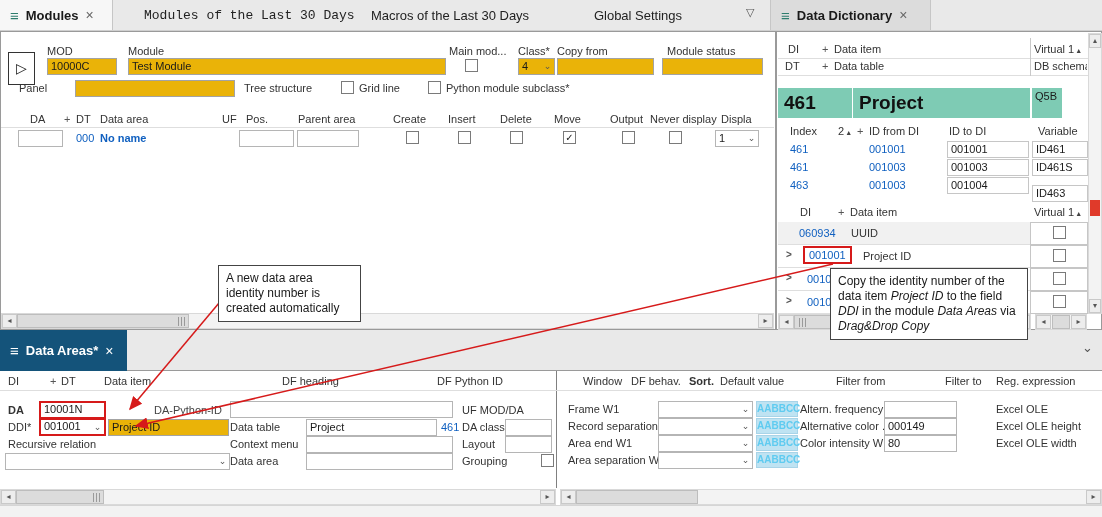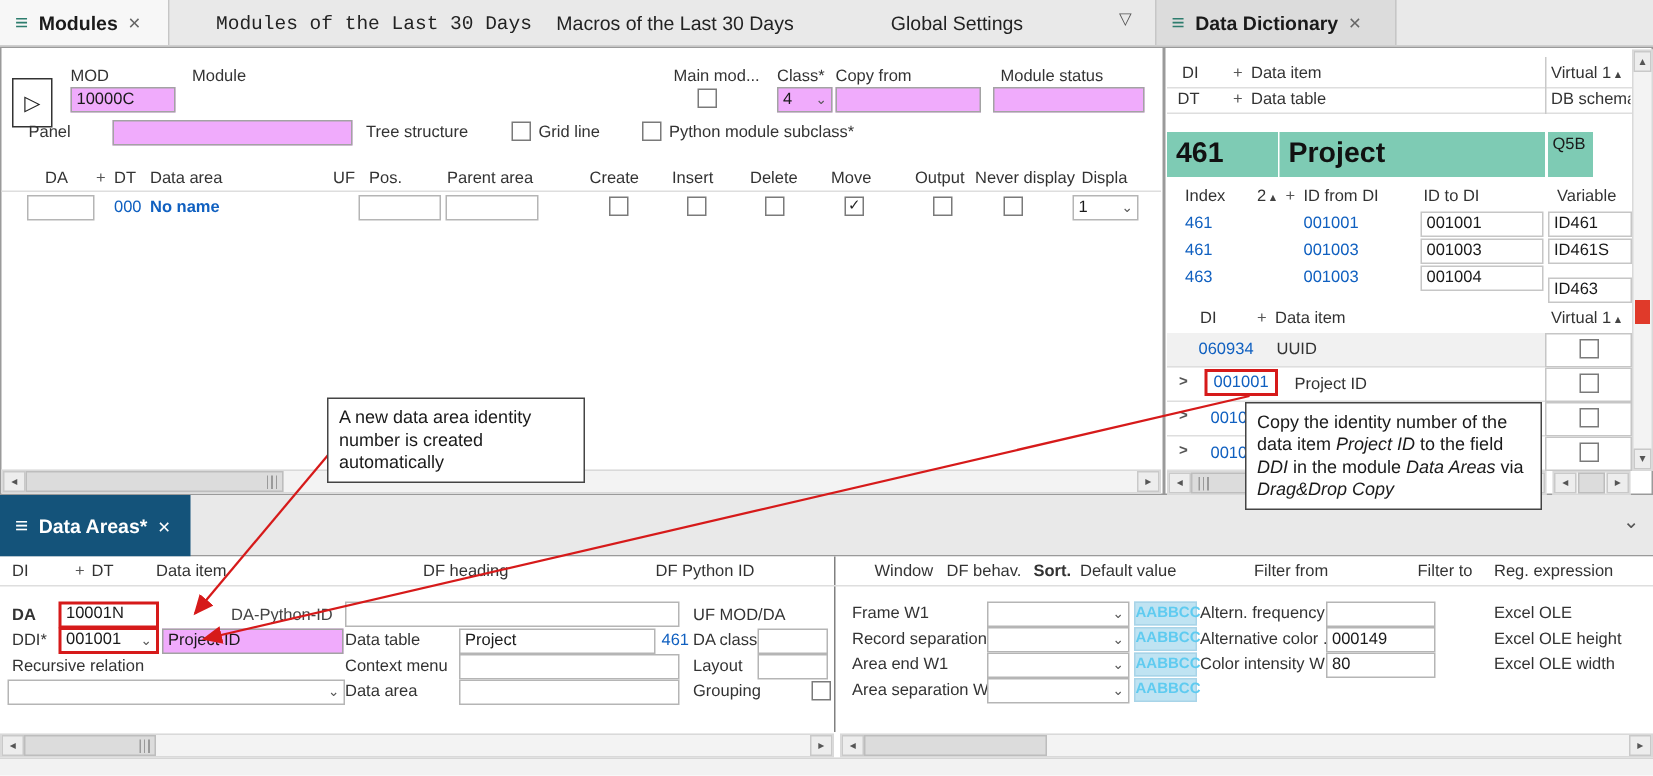--- a/index.html
+++ b/index.html
@@ -3,21 +3,21 @@
 <meta charset="utf-8">
 <style>
   *{box-sizing:border-box;}
   html,body{margin:0;padding:0;}
   body{width:1102px;height:517px;position:relative;overflow:hidden;background:#fff;
        font-family:"Liberation Sans","DejaVu Sans",sans-serif;font-size:12px;color:#1a1a1a;}
   .abs{position:absolute;}
   .lbl{position:absolute;font-size:11px;color:#333;white-space:nowrap;}
   .b{font-weight:bold;}
   .blue{color:#1060c0;}
-  .field{position:absolute;height:17px;background:#f0abfc;border:1px solid #a3a3a3;
+  .field{position:absolute;height:17px;background:#eab308;border:1px solid #a3a3a3;
          font-size:11px;line-height:15px;padding:0 3px;white-space:nowrap;overflow:hidden;}
   .field.white{background:#fff;border-color:#b5b5b5;}
   .field.redbox{background:#fff;border:2px solid #d61a1a;line-height:13px;}
   .dd-arrow{position:absolute;right:0;top:0;bottom:0;width:13px;text-align:center;
             font-size:9px;line-height:15px;color:#555;}
   .chk{position:absolute;width:13px;height:13px;background:#fff;border:1px solid #7a7a7a;
        font-size:10px;line-height:11px;text-align:center;color:#222;}
   .hline{position:absolute;height:1px;background:#dedede;}
   .vline{position:absolute;width:1px;background:#c9c9c9;}
   .panel{position:absolute;background:#fff;border:1px solid #9a9a9a;}
@@ -70,20 +70,21 @@
   </div>
 
   <span class="lbl" style="left:46px;top:13px;">MOD</span>
   <span class="lbl" style="left:127px;top:13px;">Module</span>
   <span class="lbl" style="left:448px;top:13px;">Main mod...</span>
   <span class="lbl" style="left:517px;top:13px;">Class*</span>
   <span class="lbl" style="left:556px;top:13px;">Copy from</span>
   <span class="lbl" style="left:666px;top:13px;">Module status</span>
 
   <div class="field" style="left:46px;top:26px;width:70px;">10000C</div>
+  <div class="field" style="left:127px;top:26px;width:318px;">Test Module</div>
   <div class="chk" style="left:464px;top:27px;"></div>
   <div class="field" style="left:517px;top:26px;width:37px;">
     <span>4</span>
     <span class="dd-arrow">⌄</span>
   </div>
   <div class="field" style="left:556px;top:26px;width:97px;"></div>
   <div class="field" style="left:661px;top:26px;width:101px;"></div>
 
   <span class="lbl" style="left:18px;top:50px;">Panel</span>
   <div class="field" style="left:74px;top:48px;width:160px;"></div>
@@ -344,17 +345,17 @@
 <svg id="overlay" width="1102" height="517">
   <defs>
     <marker id="ah" markerWidth="10" markerHeight="8" refX="8" refY="4" orient="auto">
       <path d="M0,0 L9,4 L0,8 z" fill="#d61a1a"></path>
     </marker>
   </defs>
   <line x1="219" y1="303" x2="130" y2="409" stroke="#d61a1a" stroke-width="1.5" marker-end="url(#ah)"></line>
   <line x1="833" y1="264" x2="136" y2="426" stroke="#d61a1a" stroke-width="1.5" marker-end="url(#ah)"></line>
 </svg>
 
-<div class="note" style="left:218px;top:265px;width:172px;">A new data area identity number is created automatically</div>
+<div class="note" style="left:218px;top:265px;width:143px;">A new data area identity number is created automatically</div>
 
 <div class="note" style="left:830px;top:268px;width:198px;">
   <span>Copy the identity number of the data item </span><i>Project ID</i><span> to the field </span><i>DDI</i><span> in the module </span><i>Data Areas</i><span> via </span><i>Drag&amp;Drop Copy</i>
 </div>
 
 </body></html>

